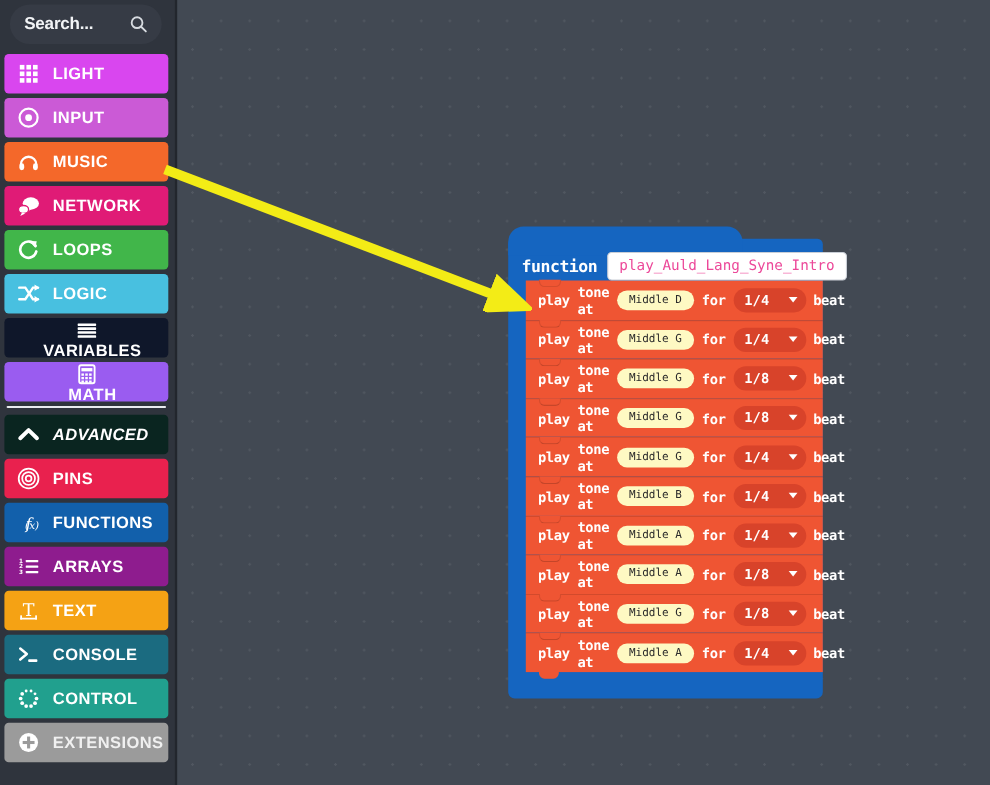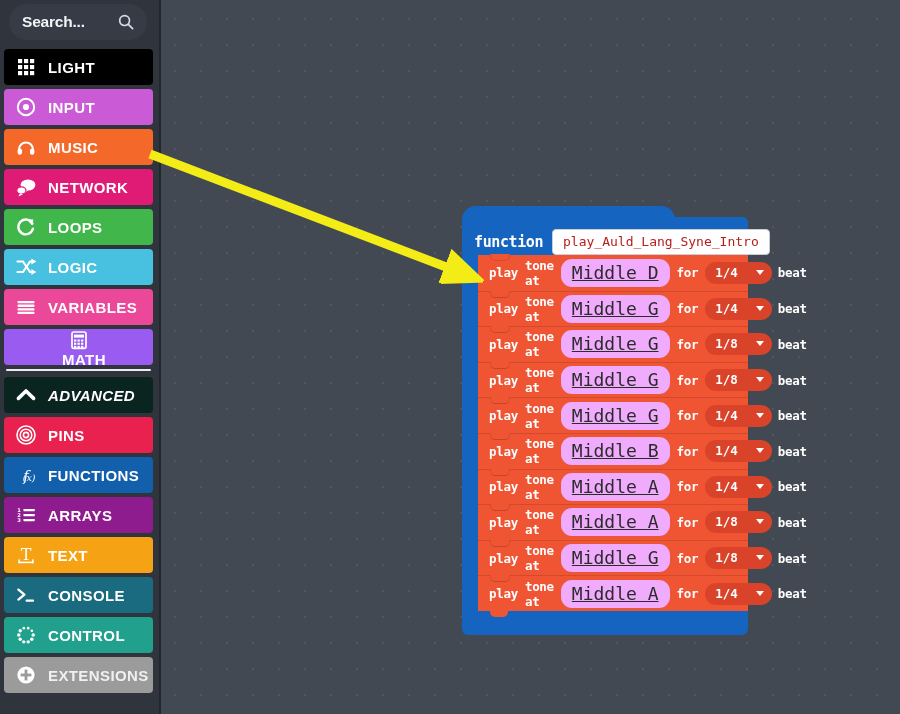--- a/index.html
+++ b/index.html
@@ -76,21 +76,21 @@
   .fn-head {
     position:absolute; left:0; top:8px; width:286px; height:34px;
     display:flex; align-items:center; padding-left:12px; z-index:2;
   }
   .fn-kw {
     color:#ffffff; font-size:15px; font-weight:bold;
     font-family:"DejaVu Sans Mono", monospace; margin-right:9px;
     letter-spacing:-0.4px;
   }
   .fn-name {
-    background:#ffffff; color:#b91c1c;
+    background:#ffffff; color:#ec4899;
     font-family:"DejaVu Sans Mono", monospace;
     font-size:13px; padding:4px 10px 5px 10px;
     border-radius:4px; border:1px solid #c9ced6;
     white-space:nowrap;
   }
 
   .stack {
     position:relative; margin-left:16px; width:270px;
   }
   .note-row {
@@ -118,25 +118,25 @@
     border-radius:0 0 5px 5px;
   }
 
   .tok {
     color:#ffffff; font-weight:bold;
     font-family:"DejaVu Sans Mono", monospace;
     font-size:12.5px; letter-spacing:-0.3px;
   }
   .tok.sp { margin-right:7px; }
   .pitch {
-    background:#f0abfc; color:#2b2b2b;
+    background:#fef9c3; color:#2b2b2b;
     font-family:"DejaVu Sans Mono", monospace;
-    font-size:18px; font-weight:normal;
+    font-size:10px; font-weight:normal;
     padding:3px 11px 4px 11px; border-radius:11px;
-    margin:0 7px; white-space:nowrap; cursor:pointer;text-decoration:underline;
+    margin:0 7px; white-space:nowrap; cursor:pointer;
   }
   .dur {
     background:#d8432a; color:#ffffff;
     font-family:"DejaVu Sans Mono", monospace;
     font-size:12.5px; font-weight:bold;
     padding:3px 8px 4px 10px; border-radius:11px;
     margin:0 6px 0 7px; display:flex; align-items:center;
     cursor:pointer; white-space:nowrap;gap:12px;
   }
   .dur .caret {
@@ -162,21 +162,21 @@
       <span class="ph">Search...</span>
       <span class="mag">
         <svg width="16" height="16" viewBox="0 0 16 16">
           <circle cx="6.6" cy="6.6" r="4.9" fill="none" stroke="#d7dbe0" stroke-width="1.7"></circle>
           <line x1="10.3" y1="10.3" x2="14.6" y2="14.6" stroke="#d7dbe0" stroke-width="1.7" stroke-linecap="round"></line>
         </svg>
       </span>
     </div>
 
     <div class="cat-list" id="cat-list">
-        <div class="cat" style="background: #000000;">
+        <div class="cat" style="background: #d946ef;">
           <span class="ico">
             <svg width="22" height="22" viewBox="0 0 22 22">
               <rect x="3" y="3" width="4.2" height="4.2" fill="#ffffff"></rect>
               <rect x="9" y="3" width="4.2" height="4.2" fill="#ffffff"></rect>
               <rect x="15" y="3" width="4.2" height="4.2" fill="#ffffff"></rect>
               <rect x="3" y="9" width="4.2" height="4.2" fill="#ffffff"></rect>
               <rect x="9" y="9" width="4.2" height="4.2" fill="#ffffff"></rect>
               <rect x="15" y="9" width="4.2" height="4.2" fill="#ffffff"></rect>
               <rect x="3" y="15" width="4.2" height="4.2" fill="#ffffff"></rect>
               <rect x="9" y="15" width="4.2" height="4.2" fill="#ffffff"></rect>
@@ -228,21 +228,21 @@
           <span class="ico">
             <svg width="22" height="22" viewBox="0 0 22 22">
               <path d="M2.5 5.5 L8 5.5 L15 16 L19.5 16" fill="none" stroke="#ffffff" stroke-width="2.2" stroke-linecap="round"></path>
               <path d="M2.5 16 L8 16 L15 5.5 L19.5 5.5" fill="none" stroke="#ffffff" stroke-width="2.2" stroke-linecap="round"></path>
               <path d="M16.4 2.6 L21 5.5 L16.4 8.4 z" fill="#ffffff"></path>
               <path d="M16.4 13.1 L21 16 L16.4 18.9 z" fill="#ffffff"></path>
             </svg>
           </span>
           <span class="lbl">LOGIC</span>
         </div>
-        <div class="cat" style="background: #ec4899;">
+        <div class="cat" style="background: #0f172a; flex-direction: column;">
           <span class="ico">
             <svg width="22" height="22" viewBox="0 0 22 22">
               <rect x="2.6" y="5" width="16.8" height="2.3" rx="0.6" fill="#ffffff"></rect>
               <rect x="2.6" y="8.6" width="16.8" height="2.3" rx="0.6" fill="#ffffff"></rect>
               <rect x="2.6" y="12.2" width="16.8" height="2.3" rx="0.6" fill="#ffffff"></rect>
               <rect x="2.6" y="15.8" width="16.8" height="2.3" rx="0.6" fill="#ffffff"></rect>
             </svg>
           </span>
           <span class="lbl">VARIABLES</span>
         </div>

